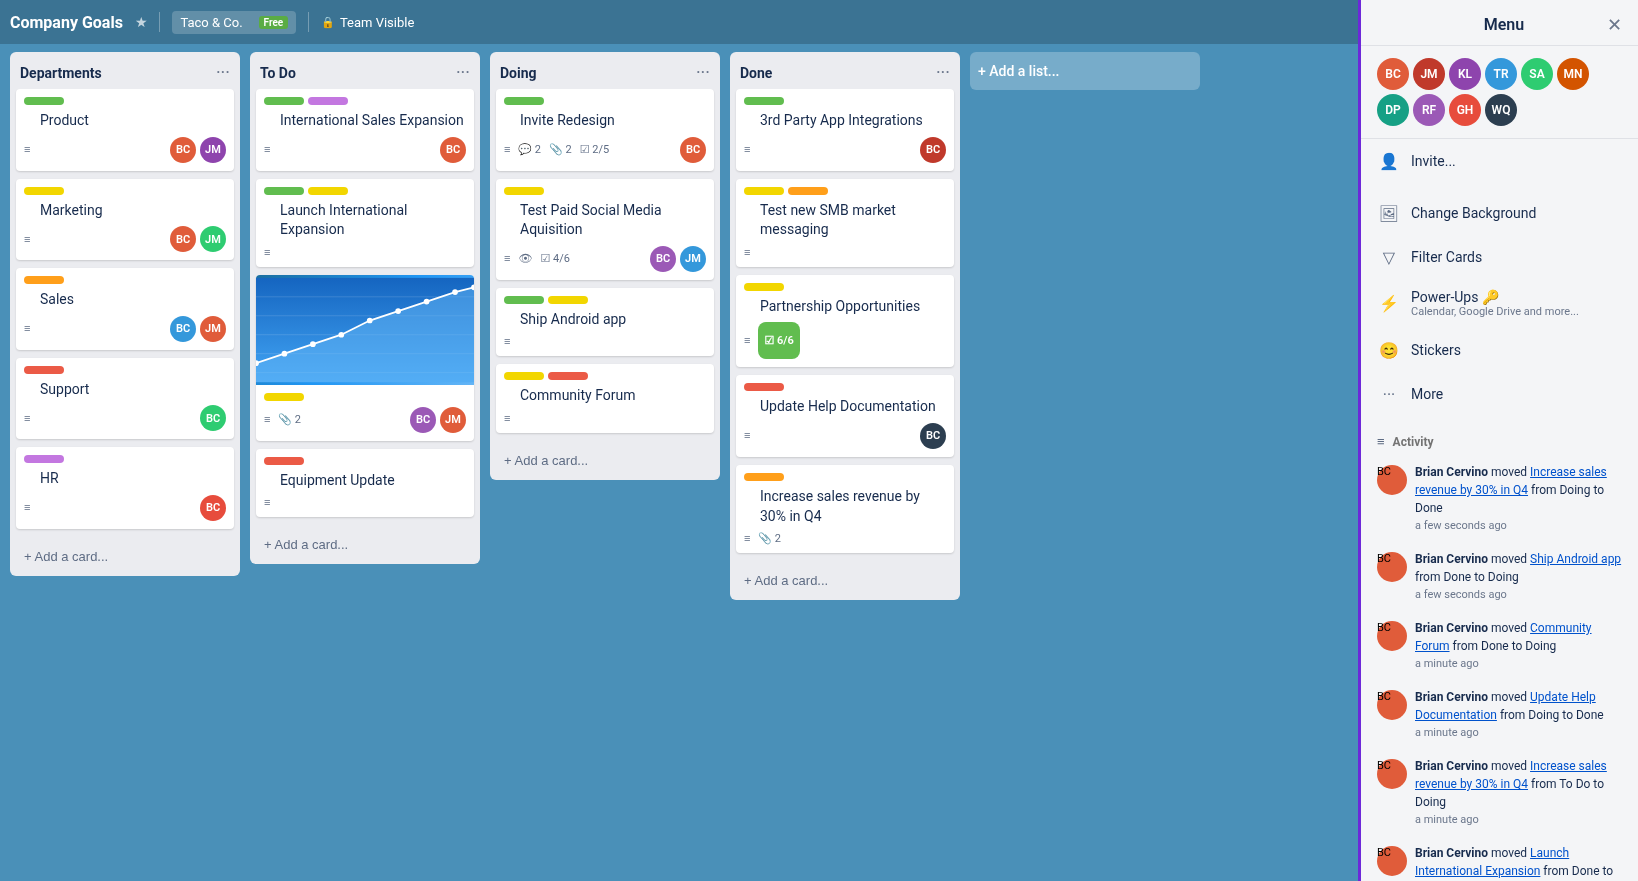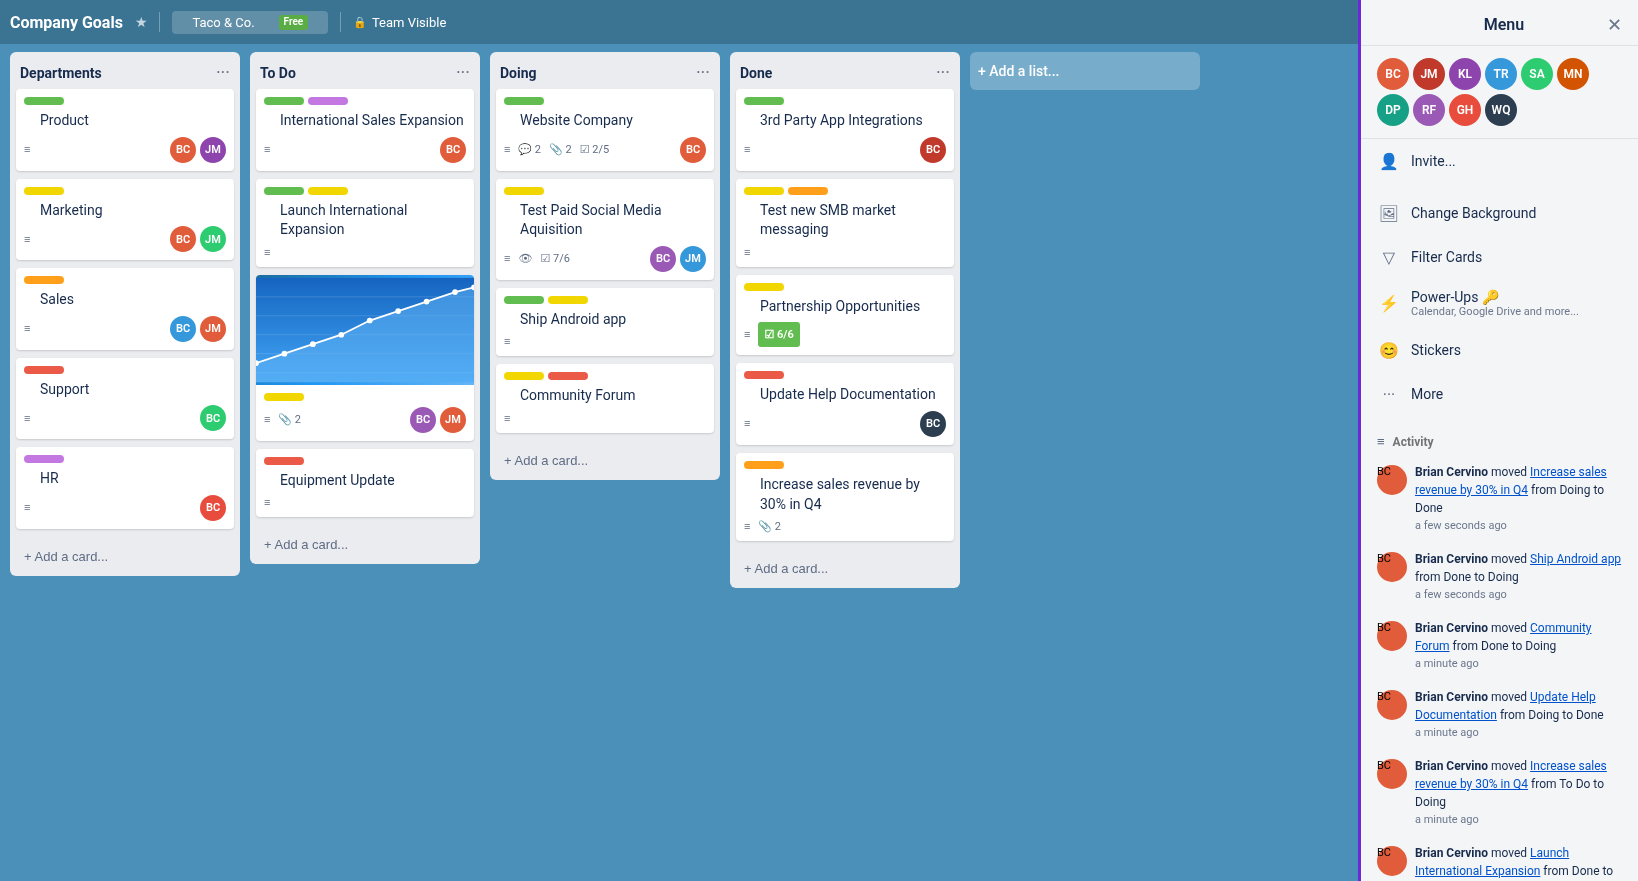--- a/index.html
+++ b/index.html
@@ -3,21 +3,21 @@
   <meta charset="utf-8">
   <style>
     * { box-sizing: border-box; margin: 0; padding: 0; }
     body { font-family: -apple-system, BlinkMacSystemFont, "Segoe UI", Roboto, sans-serif; font-size: 13px; background: #4a90b8; height: 881px; overflow: hidden; }
 
     
     .header { background: rgba(0,0,0,0.2); height: 44px; display: flex; align-items: center; padding: 0 10px; gap: 12px; }
     .header-title { color: white; font-weight: 700; font-size: 16px; }
     .header-star { color: rgba(255,255,255,0.7); cursor: pointer; font-size: 14px; }
     .header-divider { width: 1px; height: 20px; background: rgba(255,255,255,0.3); }
-    .header-org { display: flex; gap: 24px; color: white; font-size: 13px; background: rgba(255,255,255,0.2); padding: 4px 20px; border-radius: 4px; }
+    .header-org { display: flex; align-items: center; gap: 16px; color: white; font-size: 13px; background: rgba(255,255,255,0.2); padding: 4px 8px; border-radius: 4px; }
     .header-badge { background: #5aac44; color: white; font-size: 10px; padding: 1px 5px; border-radius: 3px; font-weight: 600; }
     .header-team { display: flex; align-items: center; gap: 5px; color: white; font-size: 13px; }
     .lock-icon { font-size: 11px; }
     .header-spacer { flex: 1; }
 
     
     .board { display: flex; padding: 8px 10px; gap: 10px; height: calc(881px - 44px); overflow-x: auto; align-items: flex-start; }
 
     
     .list { background: #ebecf0; border-radius: 6px; width: 230px; min-width: 230px; max-height: calc(881px - 60px); display: flex; flex-direction: column; }
@@ -34,21 +34,21 @@
     .label { height: 8px; border-radius: 4px; min-width: 40px; }
     .label-green { background: #61bd4f; }
     .label-yellow { background: #f2d600; }
     .label-orange { background: #ff9f1a; }
     .label-red { background: #eb5a46; }
     .label-purple { background: #c377e0; }
     .card-title { font-size: 14px; color: #172b4d; margin-bottom: 4px; line-height: 1.4; margin-left: 16px; }
     .card-footer { display: flex; align-items: center; justify-content: space-between; margin-top: 6px; }
     .card-badges { display: flex; align-items: center; gap: 8px; }
     .badge { display: flex; align-items: center; gap: 3px; color: #5e6c84; font-size: 11px; }
-    .badge-green { background: #61bd4f; color: white; padding: 6px 6px; border-radius: 3px; font-size: 11px; font-weight: 600; }
+    .badge-green { background: #61bd4f; color: white; padding: 12px 6px; border-radius: 8px; font-size: 11px; font-weight: 600; }
     .card-members { display: flex; gap: 4px; }
     .avatar-placeholder { width: 26px; height: 26px; border-radius: 50%; display: flex; align-items: center; justify-content: center; font-size: 11px; font-weight: 600; color: white; }
 
     
     .chart-card { background: white; border-radius: 4px; margin-bottom: 8px; cursor: pointer; box-shadow: 0 1px 2px rgba(0,0,0,0.15); overflow: hidden; }
     .chart-area { height: 110px; background: linear-gradient(135deg, #1a6fa0 0%, #2196f3 50%, #64b5f6 100%); position: relative; overflow: hidden; }
     .chart-card-content { padding: 8px; }
 
     
     .add-list { background: rgba(255,255,255,0.25); border-radius: 6px; width: 230px; min-width: 230px; padding: 8px; cursor: pointer; height: 38px; display: flex; align-items: center; color: white; font-size: 14px; font-weight: 500; }
@@ -284,21 +284,21 @@
     <div class="list">
       <div class="list-header">
         <span class="list-title">Doing</span>
         <span class="list-menu-btn">···</span>
       </div>
       <div class="list-cards">
         <div class="card">
           <div class="card-labels">
             <div class="label label-green"></div>
           </div>
-          <div class="card-title">Website Company</div>
+          <div class="card-title">Invite Redesign</div>
           <div class="card-footer">
             <div class="card-badges">
               <span class="badge">≡</span>
               <span class="badge">💬 2</span>
               <span class="badge">📎 2</span>
               <span class="badge">☑ 2/5</span>
             </div>
             <div class="card-members">
               <div class="avatar-placeholder" style="background: rgb(224, 92, 58);">BC</div>
             </div>
@@ -306,21 +306,21 @@
         </div>
         <div class="card">
           <div class="card-labels">
             <div class="label label-yellow"></div>
           </div>
           <div class="card-title">Test Paid Social Media Aquisition</div>
           <div class="card-footer">
             <div class="card-badges">
               <span class="badge">≡</span>
               <span class="badge">👁</span>
-              <span class="badge">☑ 7/6</span>
+              <span class="badge">☑ 4/6</span>
             </div>
             <div class="card-members">
               <div class="avatar-placeholder" style="background: rgb(155, 89, 182);">BC</div>
               <div class="avatar-placeholder" style="background: rgb(52, 152, 219);">JM</div>
             </div>
           </div>
         </div>
         <div class="card">
           <div class="card-labels">
             <div class="label label-green"></div>

